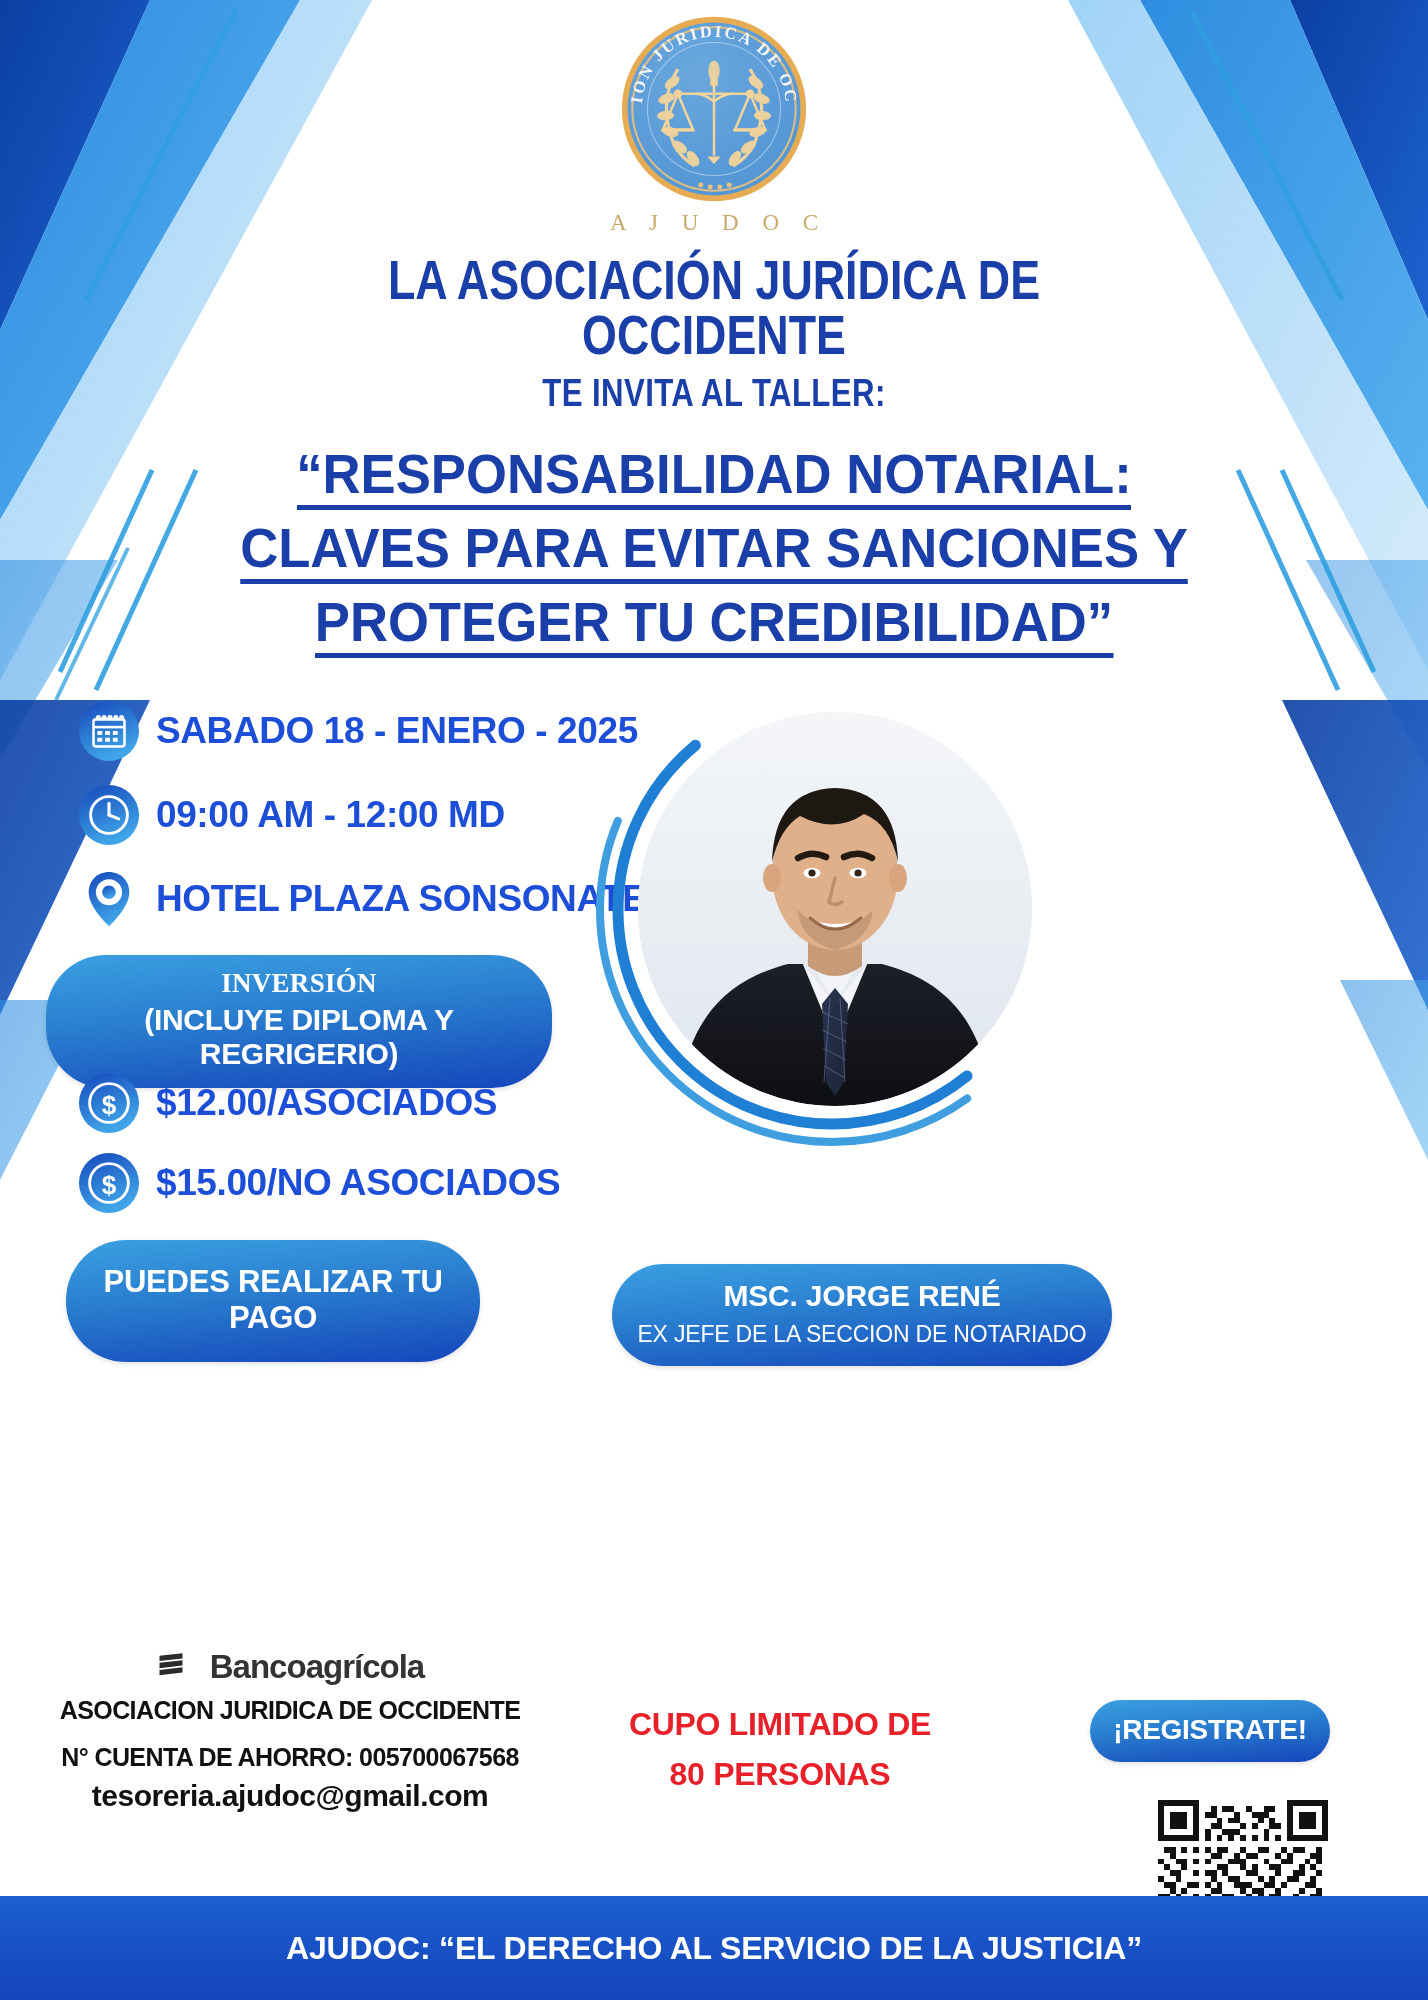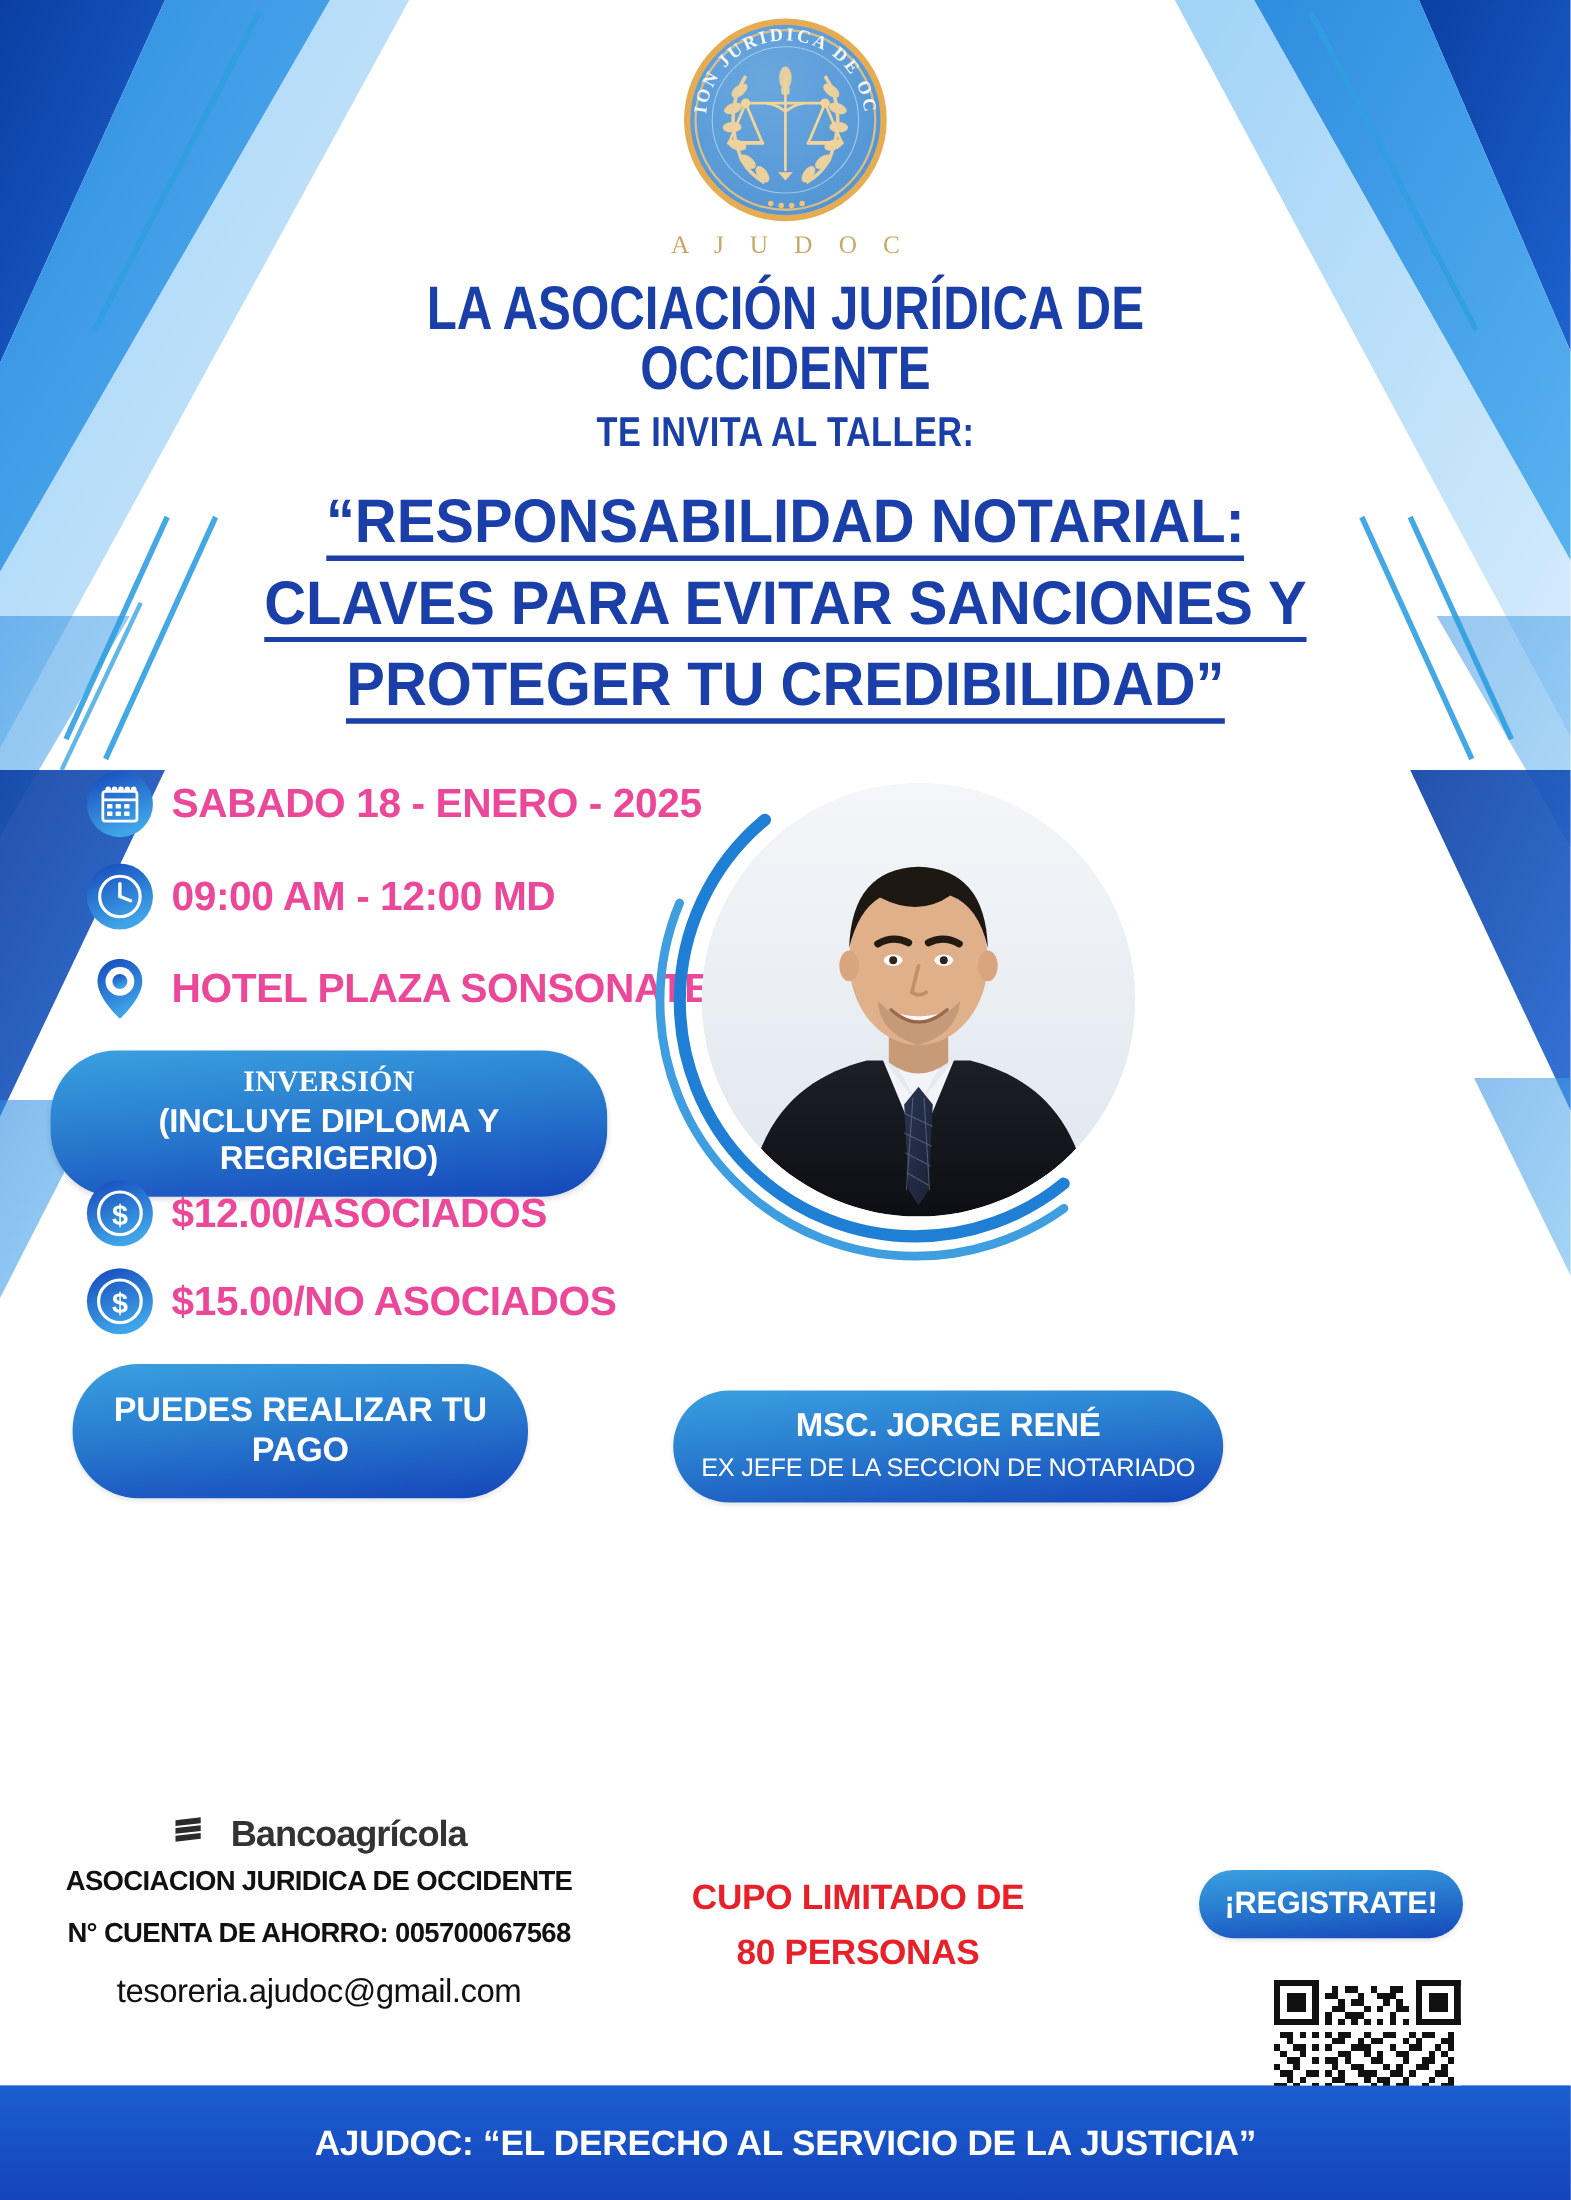--- a/index.html
+++ b/index.html
@@ -47,21 +47,21 @@
   .wline span.u{
     box-shadow:inset 0 -5px 0 0 #1a3fa8;
     padding-bottom:5px;
   }
 
   
   .info{position:absolute;left:78px;top:700px;width:580px;}
   .row{display:flex;align-items:center;margin-bottom:22px;}
   .ic{width:62px;height:62px;flex:0 0 62px;margin-right:16px;}
   .rtxt{
-    font-size:37px;font-weight:800;color:#ec4899;letter-spacing:-0.4px;
+    font-size:37px;font-weight:800;color:#1d4ed8;letter-spacing:-0.4px;
     white-space:nowrap;
   }
 
   
   .pill{
     border-radius:60px;color:#fff;text-align:center;font-weight:800;
     background:linear-gradient(175deg,#3aa0e0 0%,#2a7fd0 42%,#1546bb 100%);
     box-shadow:0 2px 5px rgba(0,0,0,.12);
   }
   .inv-pill{
@@ -92,21 +92,21 @@
   }
   .sp-name{font-size:30px;font-weight:800;line-height:1.08;letter-spacing:-.2px;}
   .sp-role{font-size:23px;font-weight:400;margin-top:9px;letter-spacing:-.2px;}
 
   
   .bank{position:absolute;left:30px;top:1648px;width:520px;text-align:center;}
   .bank-logo{display:flex;align-items:center;justify-content:center;gap:24px;}
   .bank-name{font-size:33px;font-weight:800;color:#333;letter-spacing:-1px;}
   .bank-l1{font-size:25px;font-weight:800;color:#111;margin-top:10px;letter-spacing:-.6px;white-space:nowrap;}
   .bank-l2{font-size:25px;font-weight:800;color:#111;margin-top:18px;letter-spacing:-.6px;white-space:nowrap;}
-  .bank-mail{font-size:30px;font-weight:400;color:#111;margin-top:22px;letter-spacing:-.5px;}
+  .bank-mail{font-size:30px;font-weight:700;color:#111;margin-top:7px;letter-spacing:-.5px;}
 
   
   .cupo{position:absolute;left:600px;top:1700px;width:360px;text-align:center;
     color:#e8202a;font-weight:800;font-size:32px;line-height:1.55;letter-spacing:-.3px;}
 
   
   .reg-pill{
     position:absolute;left:1090px;top:1700px;width:240px;padding:14px 0 16px;
     font-size:28px;letter-spacing:-.3px;
   }

